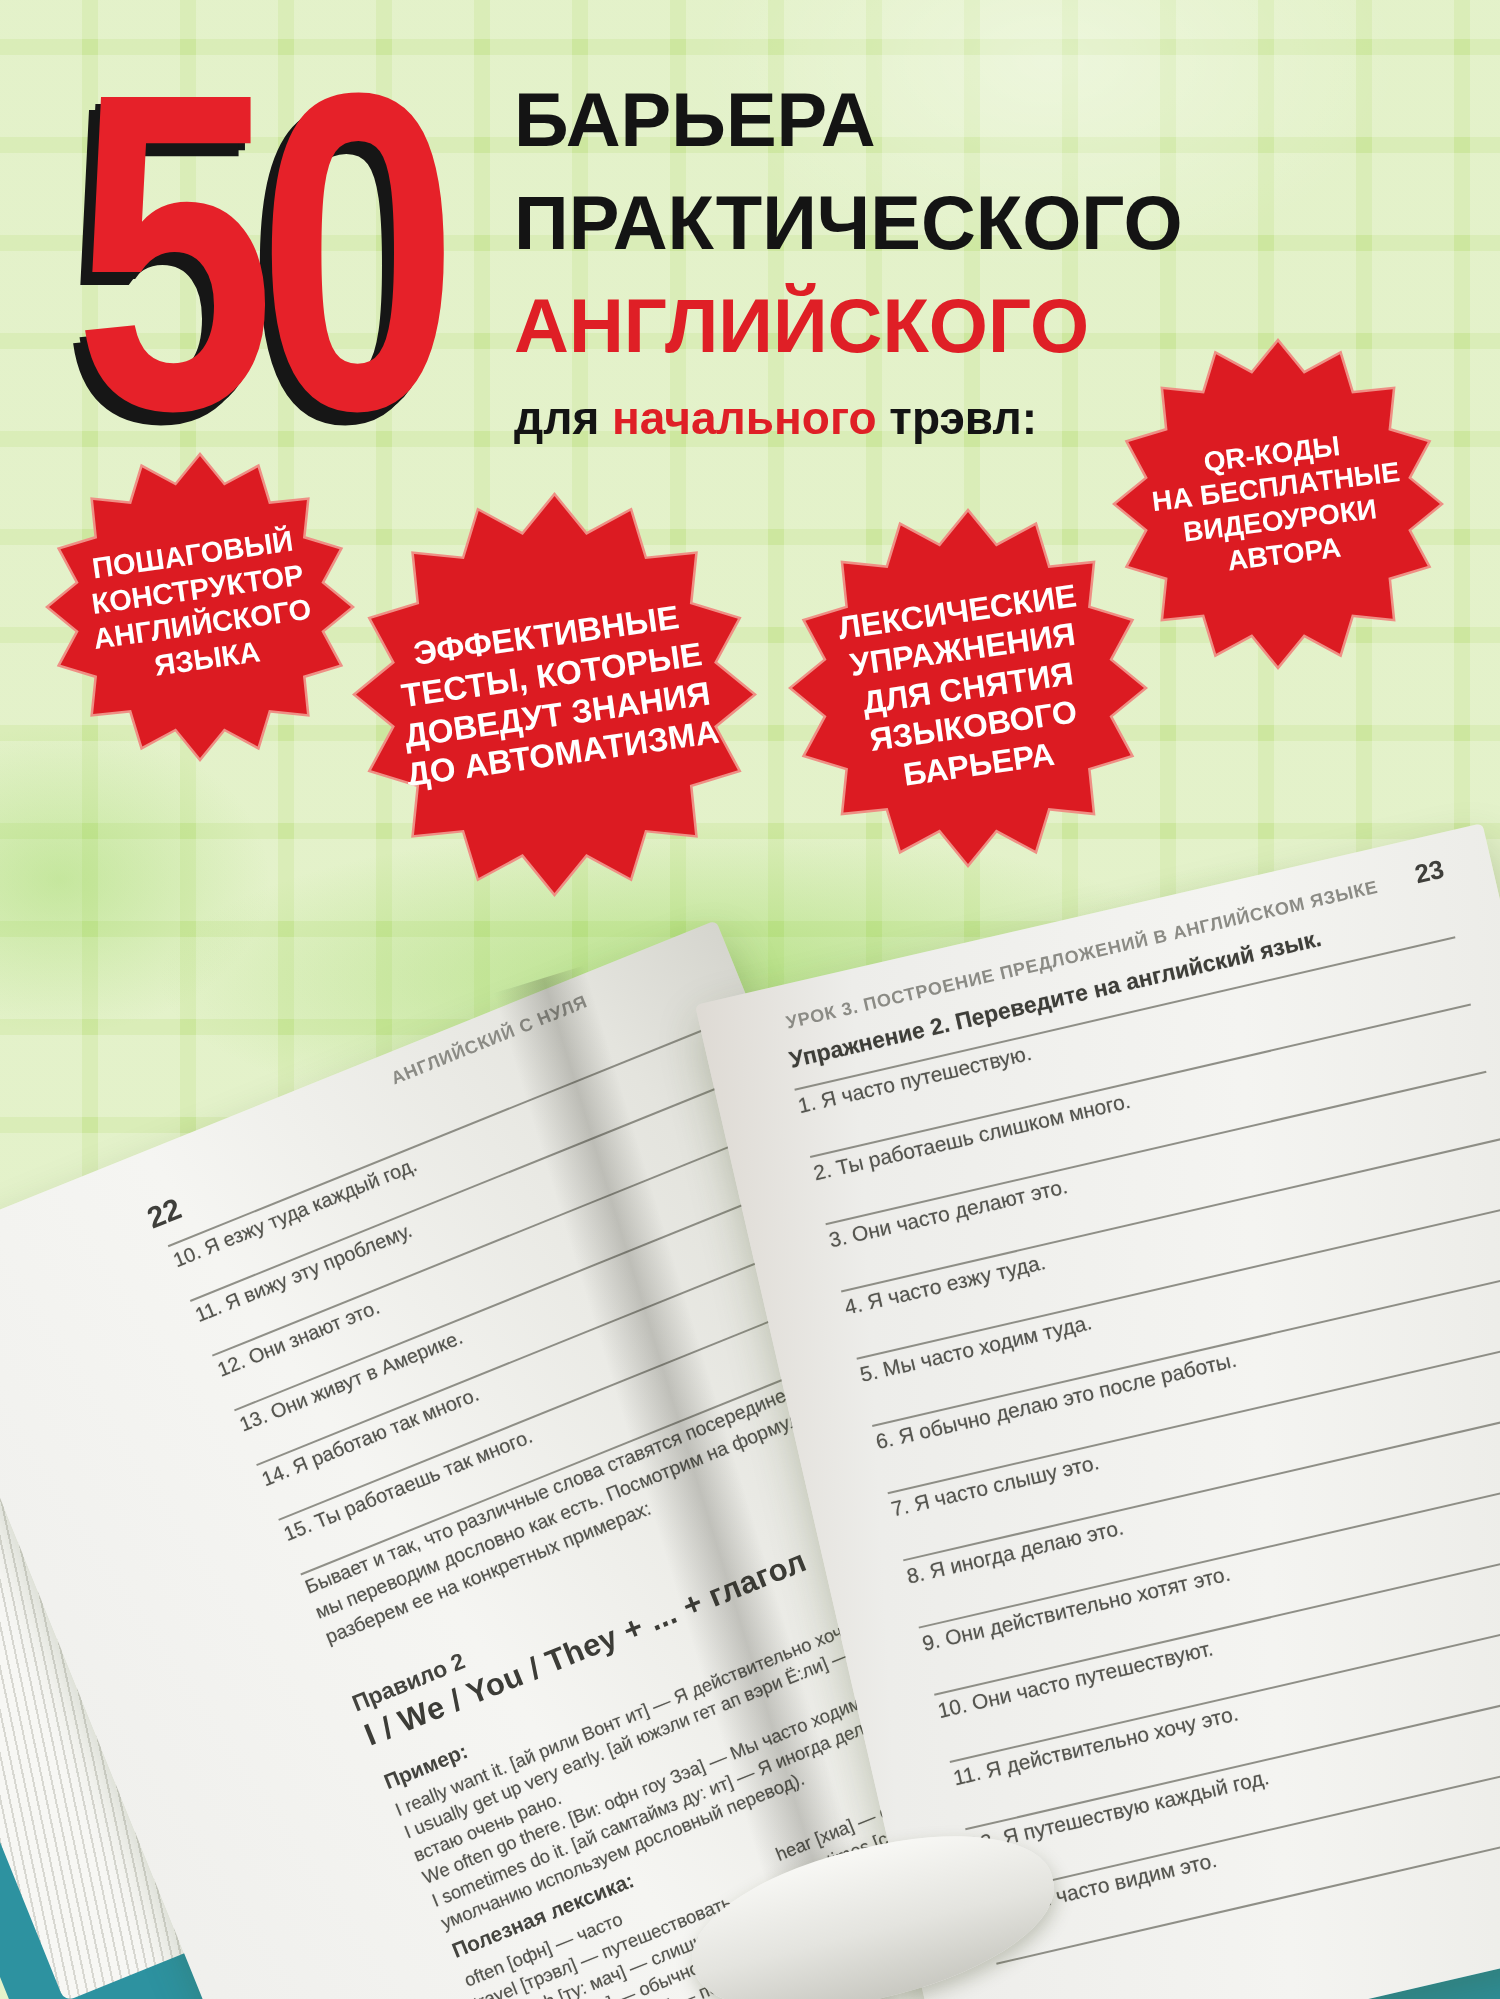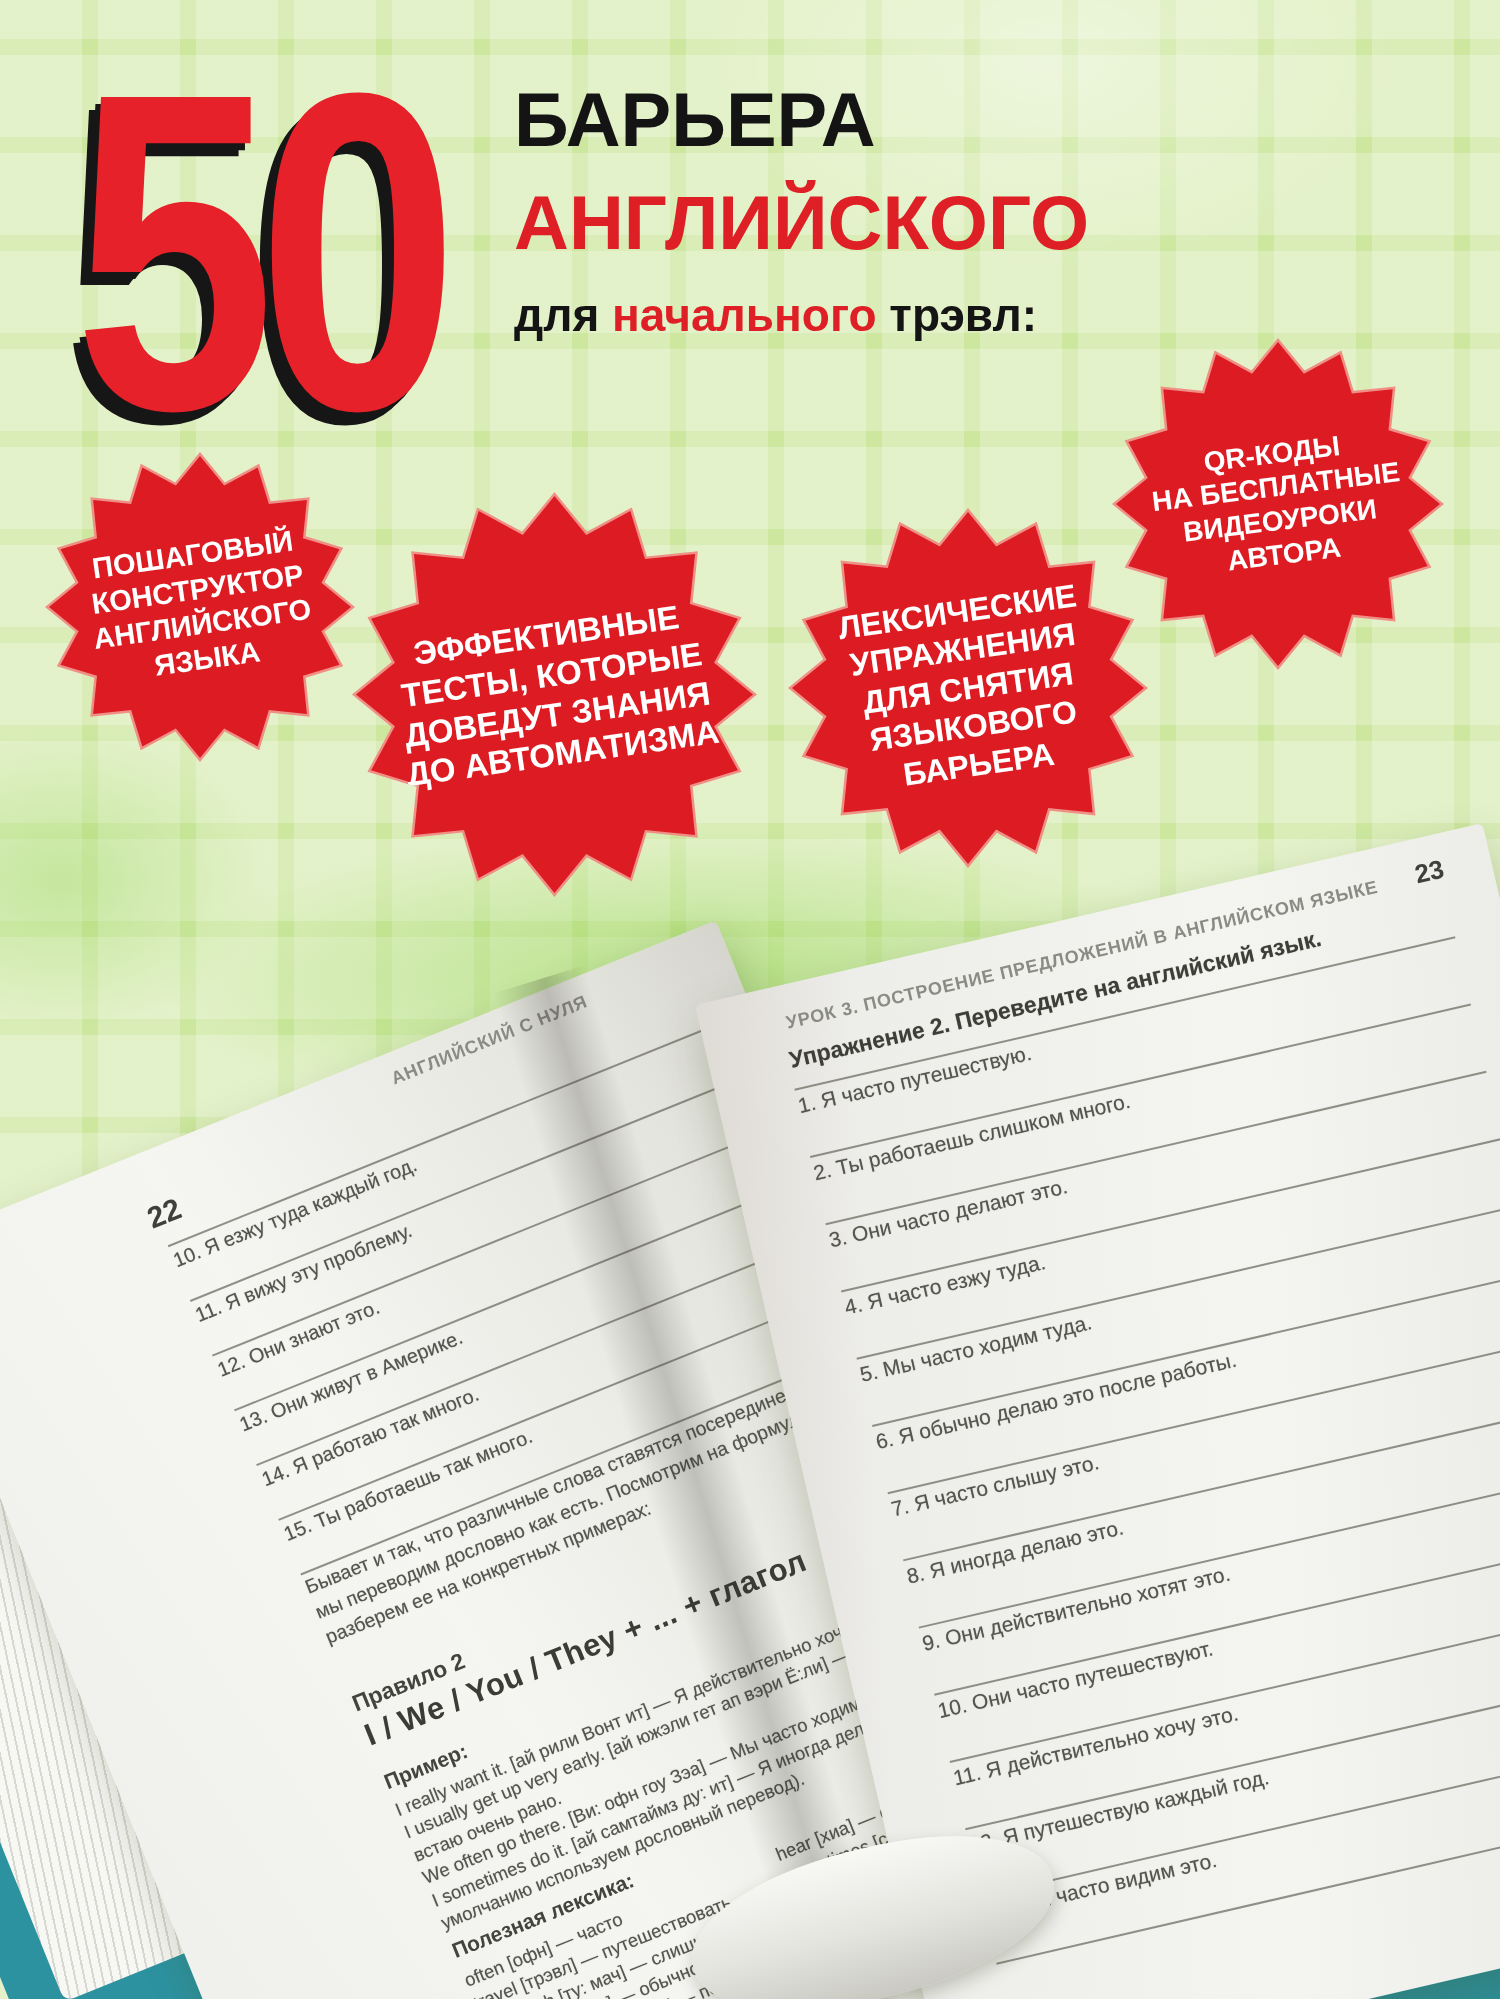--- a/index.html
+++ b/index.html
@@ -104,20 +104,21 @@
 </style>
 </head>
 <body>
 
 <div class="canvas">
   <div class="bg-blobs"></div>
 
   <div class="big-number">50</div>
   <div class="title-block">
     <div class="t1">БАРЬЕРА</div>
+    <div class="t1">ПРАКТИЧЕСКОГО</div>
     <div class="t1 red">АНГЛИЙСКОГО</div>
     <div class="t-sub"><span>для </span><span class="hl">начального</span><span> трэвл:</span></div>
   </div>
 
   <div class="badge badge-step star">
     <div class="inner star"></div>
     <div class="txt">
         <div>ПОШАГОВЫЙ</div>
         <div>КОНСТРУКТОР</div>
         <div>АНГЛИЙСКОГО</div>

